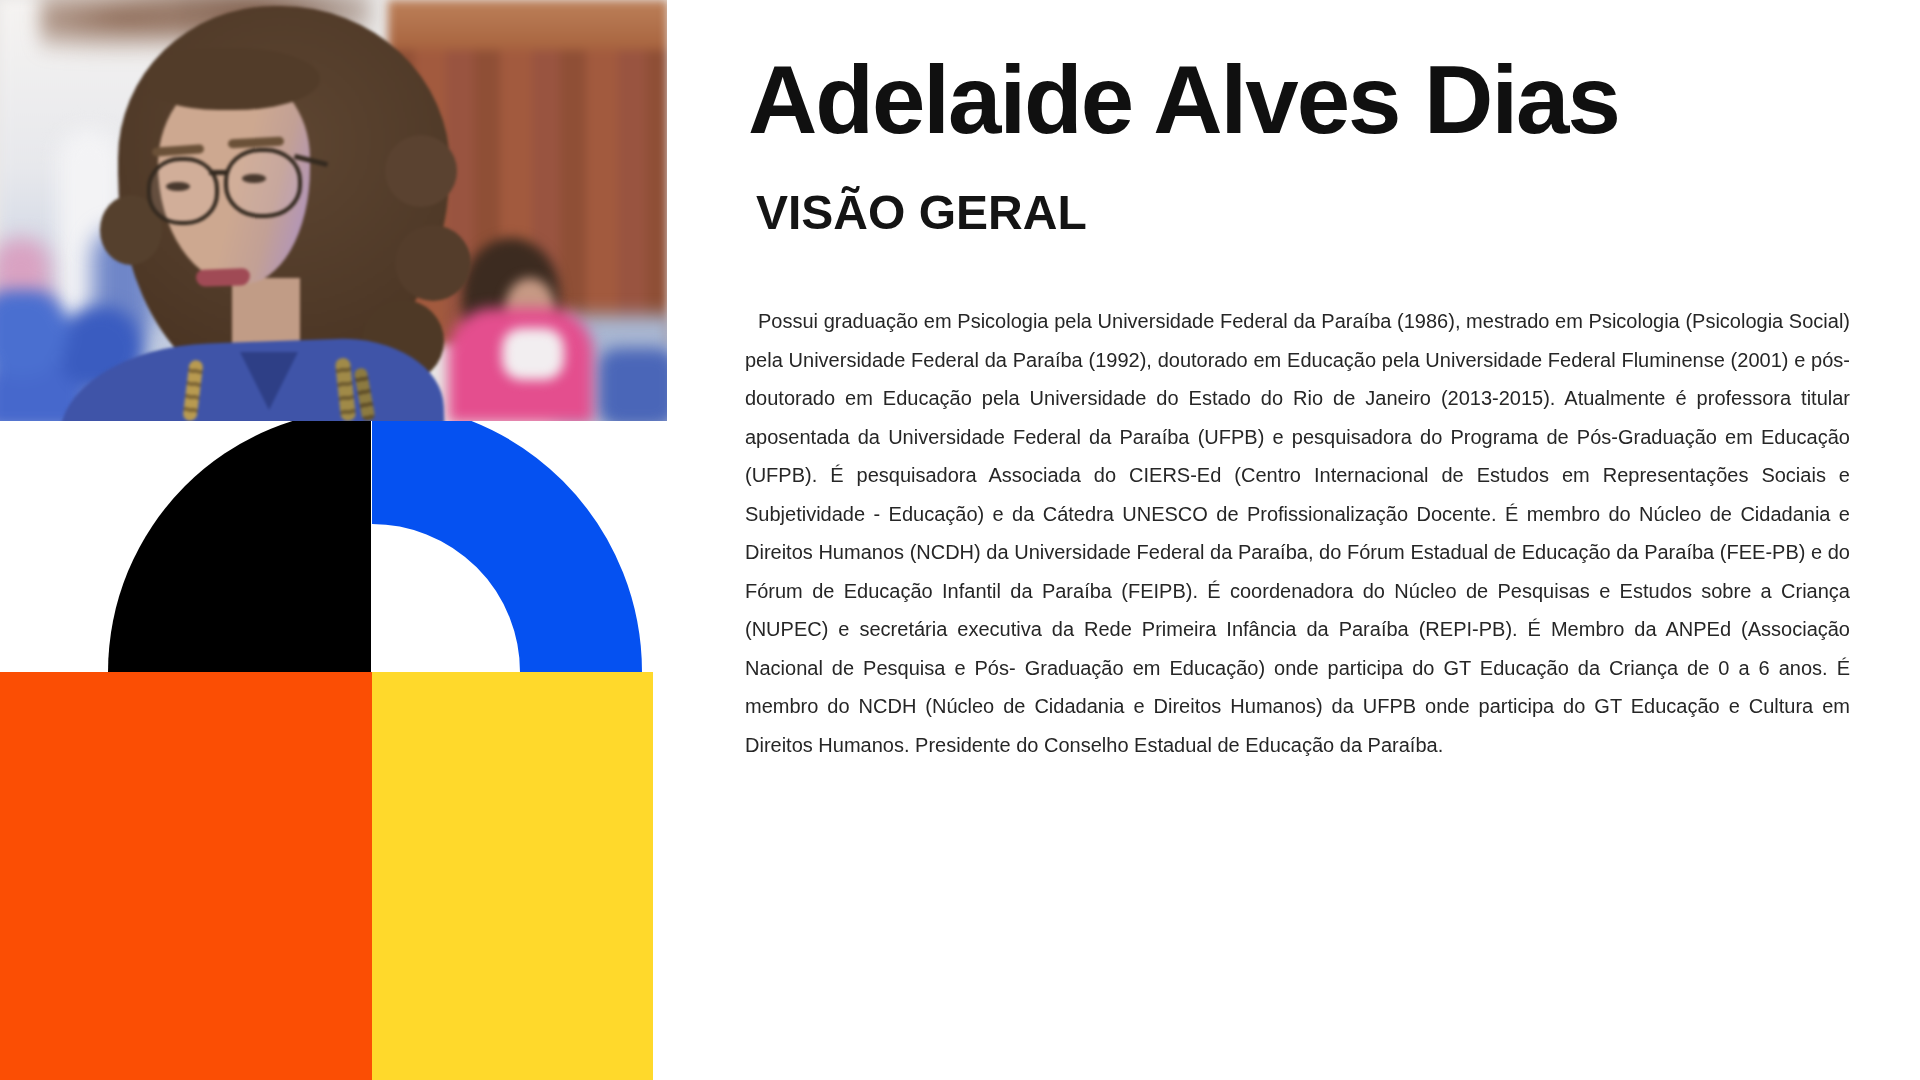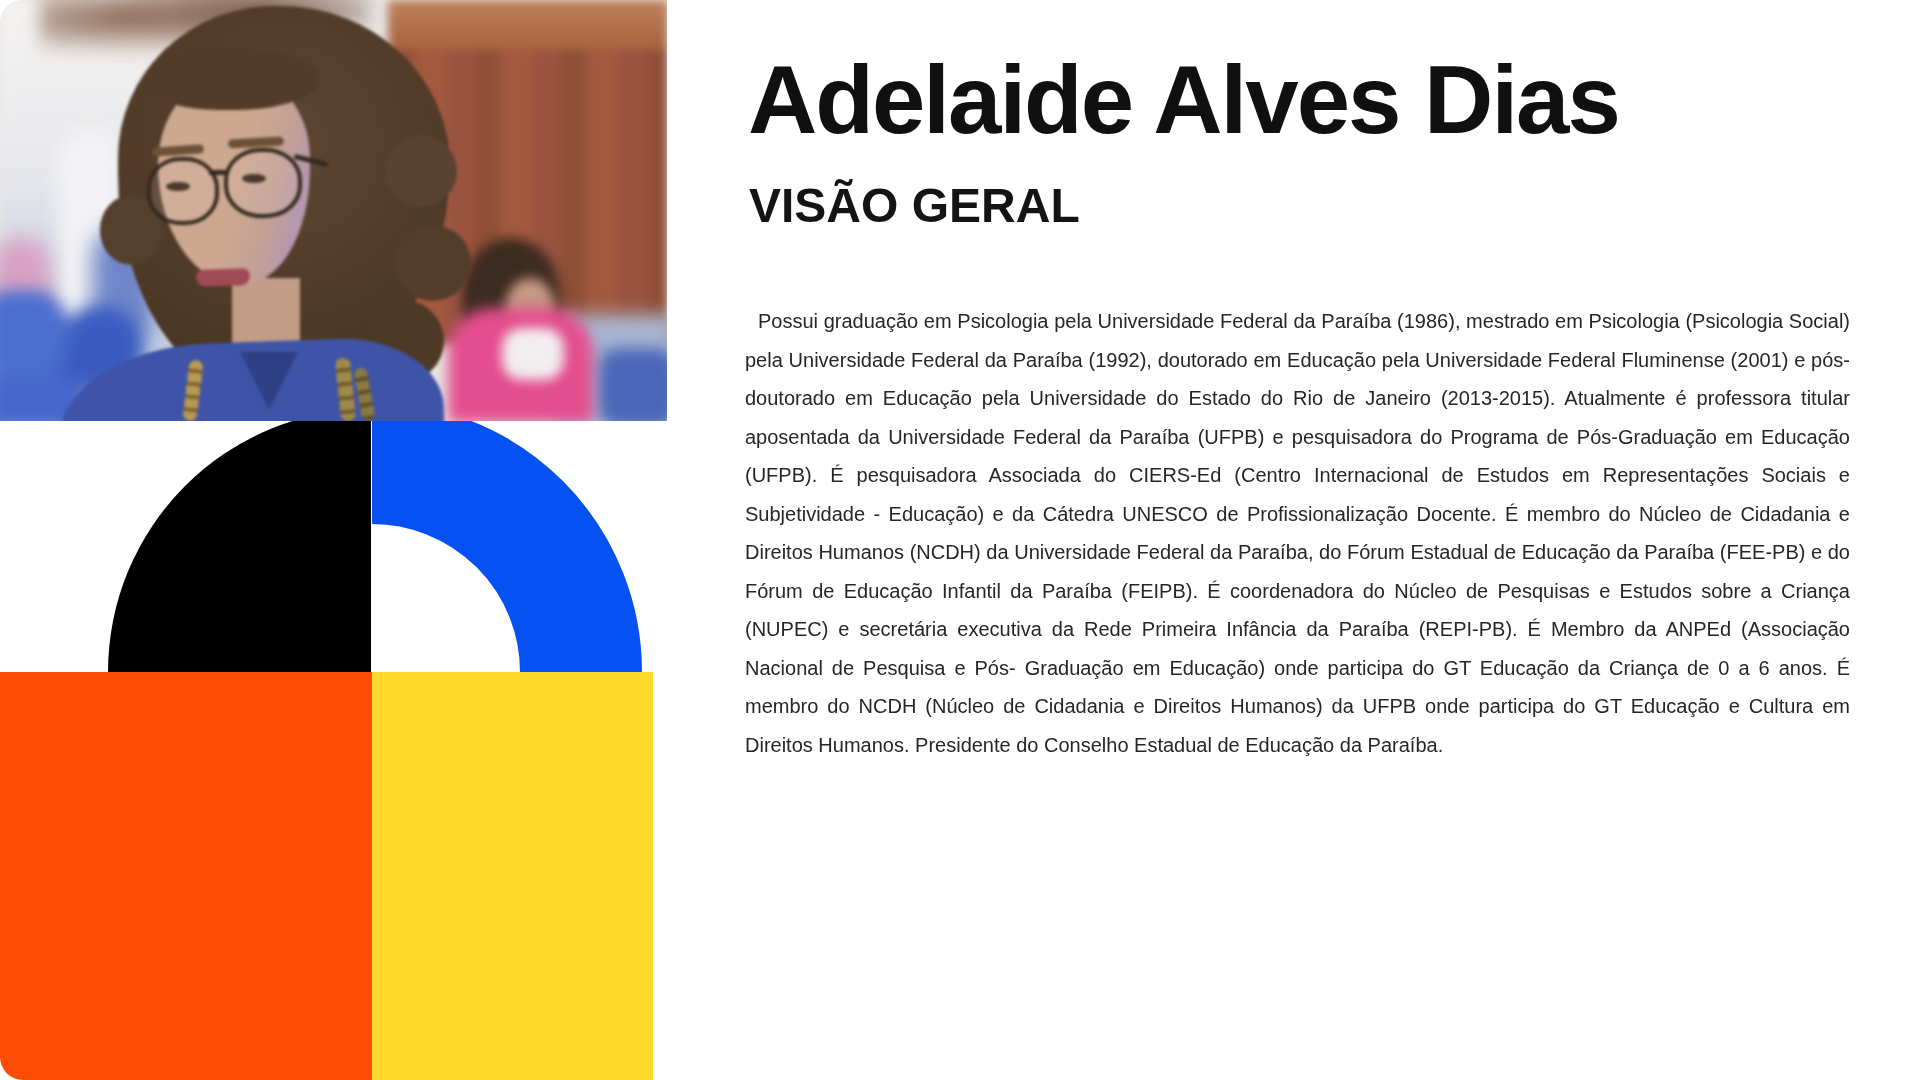--- a/index.html
+++ b/index.html
@@ -3,21 +3,20 @@
 <meta charset="utf-8">
 <style>
   html, body { margin: 0; padding: 0; background: #ffffff; }
   .canvas {
     position: relative;
     width: 1920px;
     height: 1080px;
     overflow: hidden;
     background: #ffffff;
     font-family: "Liberation Sans", sans-serif;
-    border-radius: 23px;
   }
 
   
   .photo {
     position: absolute; left: 0; top: 0; width: 667px; height: 421px;
     overflow: hidden; background: #e9e7e6;
   }
   .photo div { position: absolute; }
   .ph-wall-left { left: 0; top: 0; width: 180px; height: 100%;
     background: linear-gradient(180deg, #f5f3f1 0%, #e7e8ec 40%, #ccd4e4 68%, #b6c3dc 100%);
@@ -108,21 +107,21 @@
   .yellow-rect { position: absolute; left: 372px; top: 672px; width: 281px; height: 408px; background: #ffd92b; }
 
   
   .content { position: absolute; left: 745px; top: 0; width: 1105px; height: 1080px; }
   .page-title {
     position: absolute; left: 3px; top: 52px; margin: 0;
     font-size: 96px; font-weight: 700; letter-spacing: -2px;
     line-height: 1; color: #101010; white-space: nowrap;
   }
   .page-subtitle {
-    position: absolute; left: 0; top: 178px; margin: 4px;
+    position: absolute; left: 0; top: 178px; margin: 11px;
     font-size: 48px; font-weight: 700; letter-spacing: 0px;
     line-height: 1; color: #141414; white-space: nowrap;
   }
   .bio-paragraph {
     position: absolute; left: 0; top: 302px; margin: 0; width: 1105px;
     font-size: 20px; line-height: 38.5px; color: #262626;
     text-align: justify; text-indent: 13px;
   }
 </style>
 </head>

